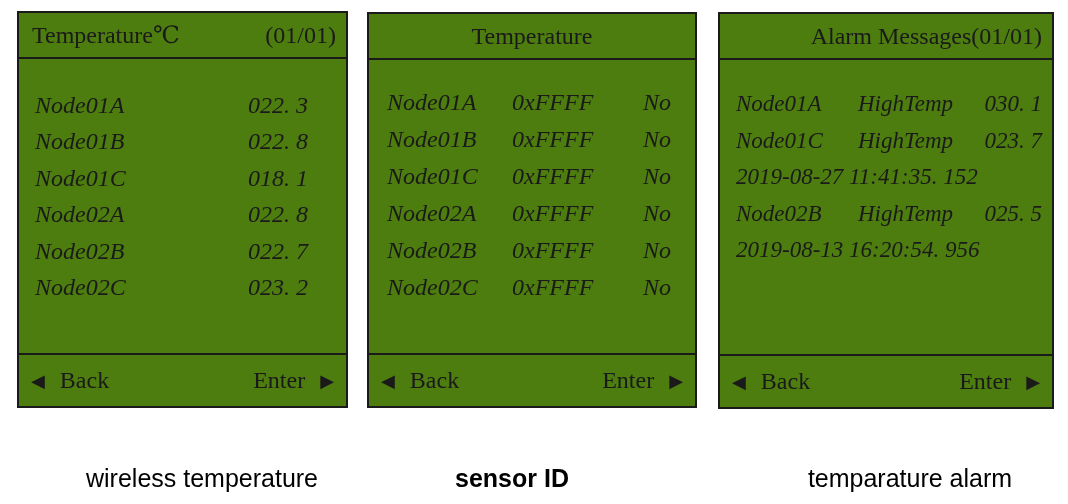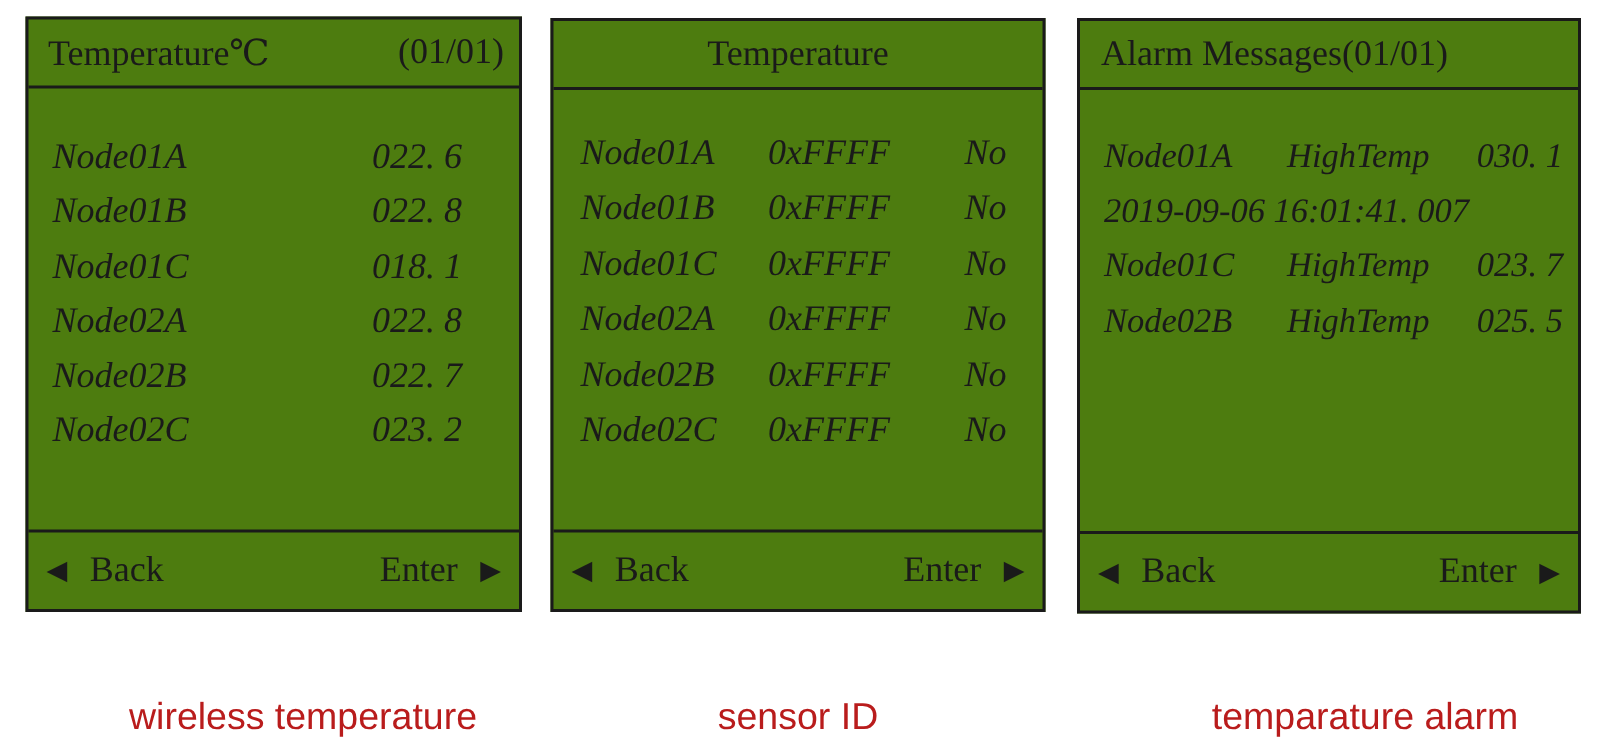--- a/index.html
+++ b/index.html
@@ -28,21 +28,21 @@
     flex: 0 0 46px;
     border-bottom: 2px solid #1a1a1a;
     display: flex;
     align-items: center;
     font-size: 24px;
     box-sizing: border-box;
     white-space: nowrap;
   }
   #panel-1 .panel-header { justify-content: space-between; padding: 0 10px 0 13px; }
   #panel-2 .panel-header { justify-content: center; align-items: center; }
-  #panel-3 .panel-header { justify-content: flex-start; padding: 0 10px 0 14px; }
+  #panel-3 .panel-header { justify-content: flex-end; padding: 0 10px 0 14px; }
 
   .panel-body { flex: 1 1 auto; font-size: 24px; overflow: hidden; font-style: italic; }
   #panel-1 .panel-body { padding-top: 28px; }
   #panel-2 .panel-body { padding-top: 24px; }
   #panel-3 .panel-body { padding-top: 26px; }
 
   #panel-1 .row {
     display: flex;
     justify-content: space-between;
     align-items: center;
@@ -94,39 +94,39 @@
     font-size: 18px;
     line-height: 1;
   }
 
   .caption {
     position: absolute;
     top: 464px;
     text-align: center;
     font-family: "Liberation Sans", "DejaVu Sans", sans-serif;
     font-size: 25px;
-    color: #b91c1c;
+    color: #000000;
     white-space: nowrap;
   }
   #caption-1 { left: 22px;  width: 360px; }
-  #caption-2 { left: 367px; width: 330px; }
+  #caption-2 { left: 347px; width: 330px; font-weight: bold; }
   #caption-3 { left: 760px; width: 300px; }
 </style>
 </head>
 <body>
 
 <div class="panel" id="panel-1">
   <div class="panel-header">
     <span>Temperature℃</span>
     <span>(01/01)</span>
   </div>
   <div class="panel-body">
       <div class="row">
         <span>Node01A</span>
-        <span>022. 6</span>
+        <span>022. 3</span>
       </div>
       <div class="row">
         <span>Node01B</span>
         <span>022. 8</span>
       </div>
       <div class="row">
         <span>Node01C</span>
         <span>018. 1</span>
       </div>
       <div class="row">
@@ -206,33 +206,36 @@
   <div class="panel-header">
     <span>Alarm Messages</span>
     <span>(01/01)</span>
   </div>
   <div class="panel-body">
       <div class="alarm-line">
         <span>Node01A</span>
         <span>HighTemp</span>
         <span>030. 1</span>
       </div>
-      <div class="time-line">
-        <span>2019-09-06 16:01:41. 007</span>
-      </div>
       <div class="alarm-line">
         <span>Node01C</span>
         <span>HighTemp</span>
         <span>023. 7</span>
       </div>
+      <div class="time-line">
+        <span>2019-08-27 11:41:35. 152</span>
+      </div>
       <div class="alarm-line">
         <span>Node02B</span>
         <span>HighTemp</span>
         <span>025. 5</span>
       </div>
+      <div class="time-line">
+        <span>2019-08-13 16:20:54. 956</span>
+      </div>
     </div>
   <div class="panel-footer">
     <span class="footer-btn">
       <span class="arrow">◀</span>
       <span>Back</span>
     </span>
     <span class="footer-btn">
       <span>Enter</span>
       <span class="arrow">▶</span>
     </span>

